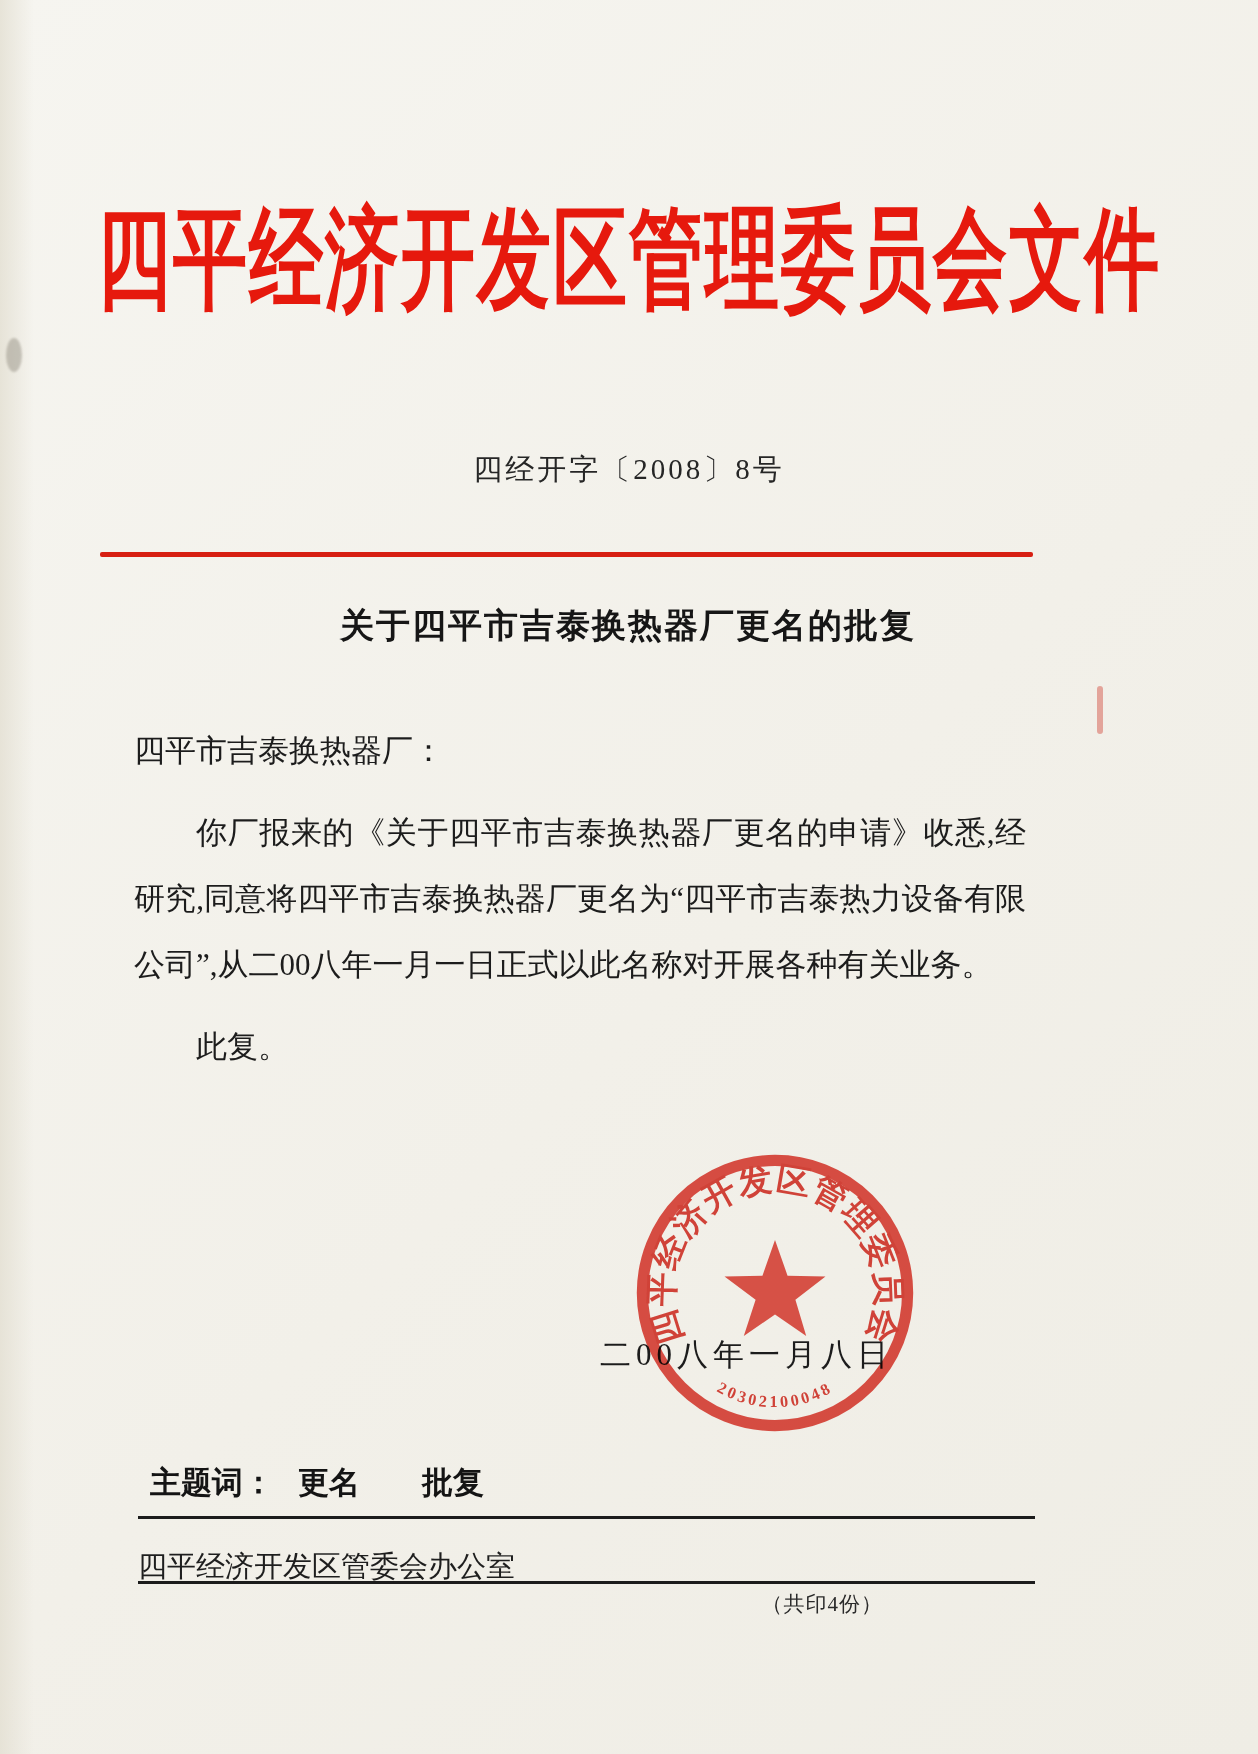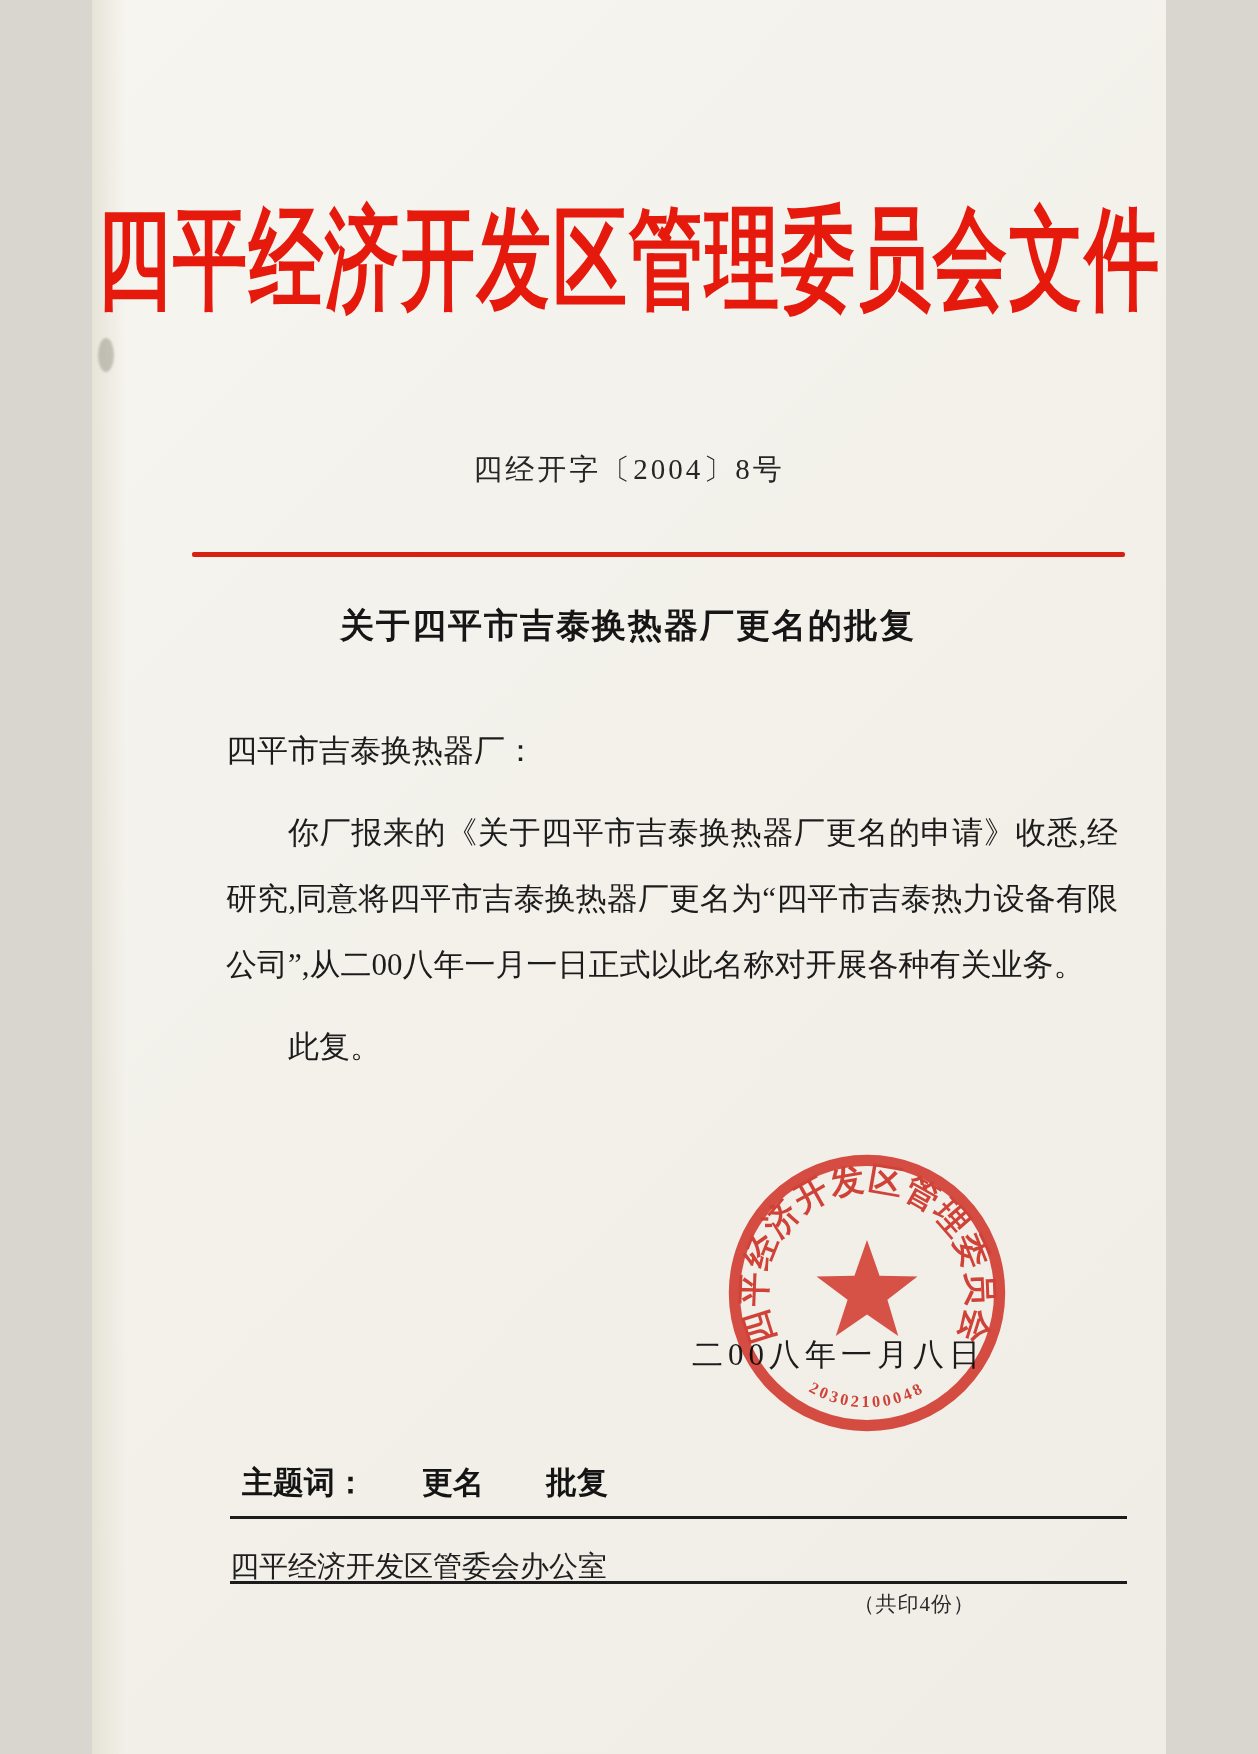--- a/index.html
+++ b/index.html
@@ -1,18 +1,18 @@
 <!DOCTYPE html>
 <html><head>
 <meta charset="utf-8">
 <style>
   html,body{margin:0;padding:0;background:#d8d6cf;}
   #page{
     position:relative;
-    width:1074px;height:1754px;
+    width:1258px;height:1754px;
     margin:0 auto;
     background:linear-gradient(135deg,#f6f5f0 0%,#f2f0e9 55%,#efede5 100%);
     overflow:hidden;
     font-family:"Liberation Serif","DejaVu Serif",serif;
     color:#1e1e1e;
   }
   .paper-edge{
     position:absolute;left:0;top:0;width:34px;height:100%;
     background:linear-gradient(90deg,#e3dfd2 0%,rgba(243,241,234,0) 100%);
     opacity:.8;
@@ -62,21 +62,21 @@
   }
   .seal{
     position:absolute;left:622px;top:1140px;width:306px;height:306px;
     z-index:3;opacity:.9;mix-blend-mode:multiply;
   }
   .subject-row{
     position:absolute;top:1462px;left:150px;
     font-size:31px;font-weight:bold;color:#141414;
     font-family:"Liberation Sans","DejaVu Sans",sans-serif;
   }
-  .subject-row .term1{margin-left:56px;text-align:right;}
+  .subject-row .term1{margin-left:24px;text-align:right;}
   .subject-row .term2{margin-left:62px;}
   .footer-rule{
     position:absolute;left:138px;width:897px;height:3px;background:#1c1c1c;
   }
   .rule-1{top:1516px;}
   .rule-2{top:1581px;}
   .office-row{
     position:absolute;top:1531px;left:138px;width:897px;
     display:flex;justify-content:space-between;align-items:center;
     font-size:29px;color:#1e1e1e;margin-top:16px;
@@ -97,21 +97,21 @@
 <body>
 
 <div id="page">
 
   <div class="paper-edge"></div>
   <div class="smudge"></div>
   <div class="red-streak"></div>
 
   <div class="org-title">四平经济开发区管理委员会文件</div>
 
-  <div class="doc-number">四经开字〔2004〕8号</div>
+  <div class="doc-number">四经开字〔2008〕8号</div>
 
   <div class="red-rule"></div>
 
   <div class="doc-title">关于四平市吉泰换热器厂更名的批复</div>
 
   <div class="body-block">
     <p>四平市吉泰换热器厂：</p>
     <p class="indent">你厂报来的《关于四平市吉泰换热器厂更名的申请》收悉,经研究,同意将四平市吉泰换热器厂更名为“四平市吉泰热力设备有限公司”,从二00八年一月一日正式以此名称对开展各种有关业务。</p>
     <p class="indent">此复。</p>
   </div>

